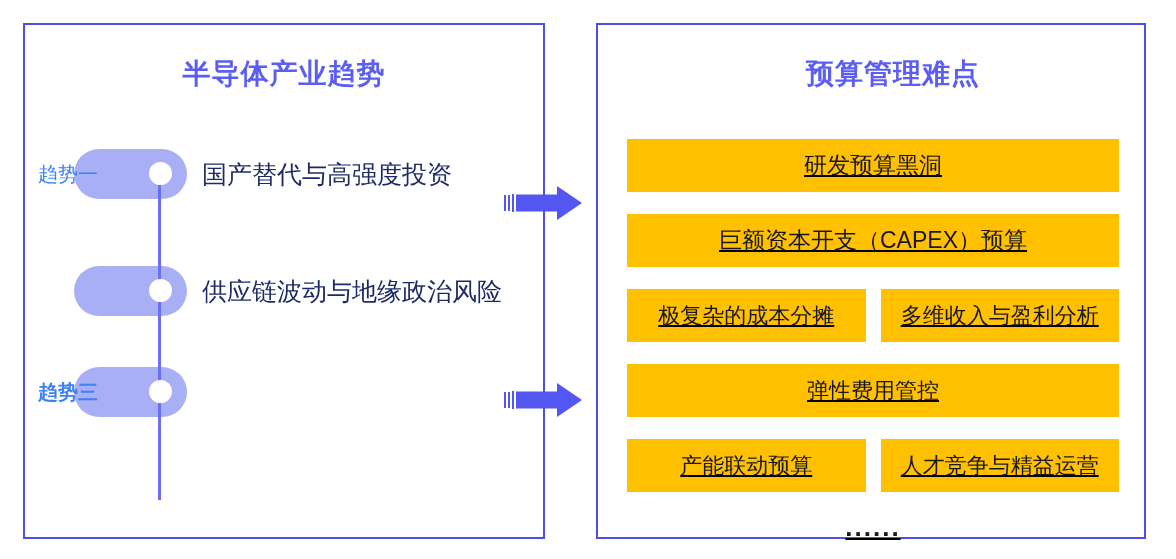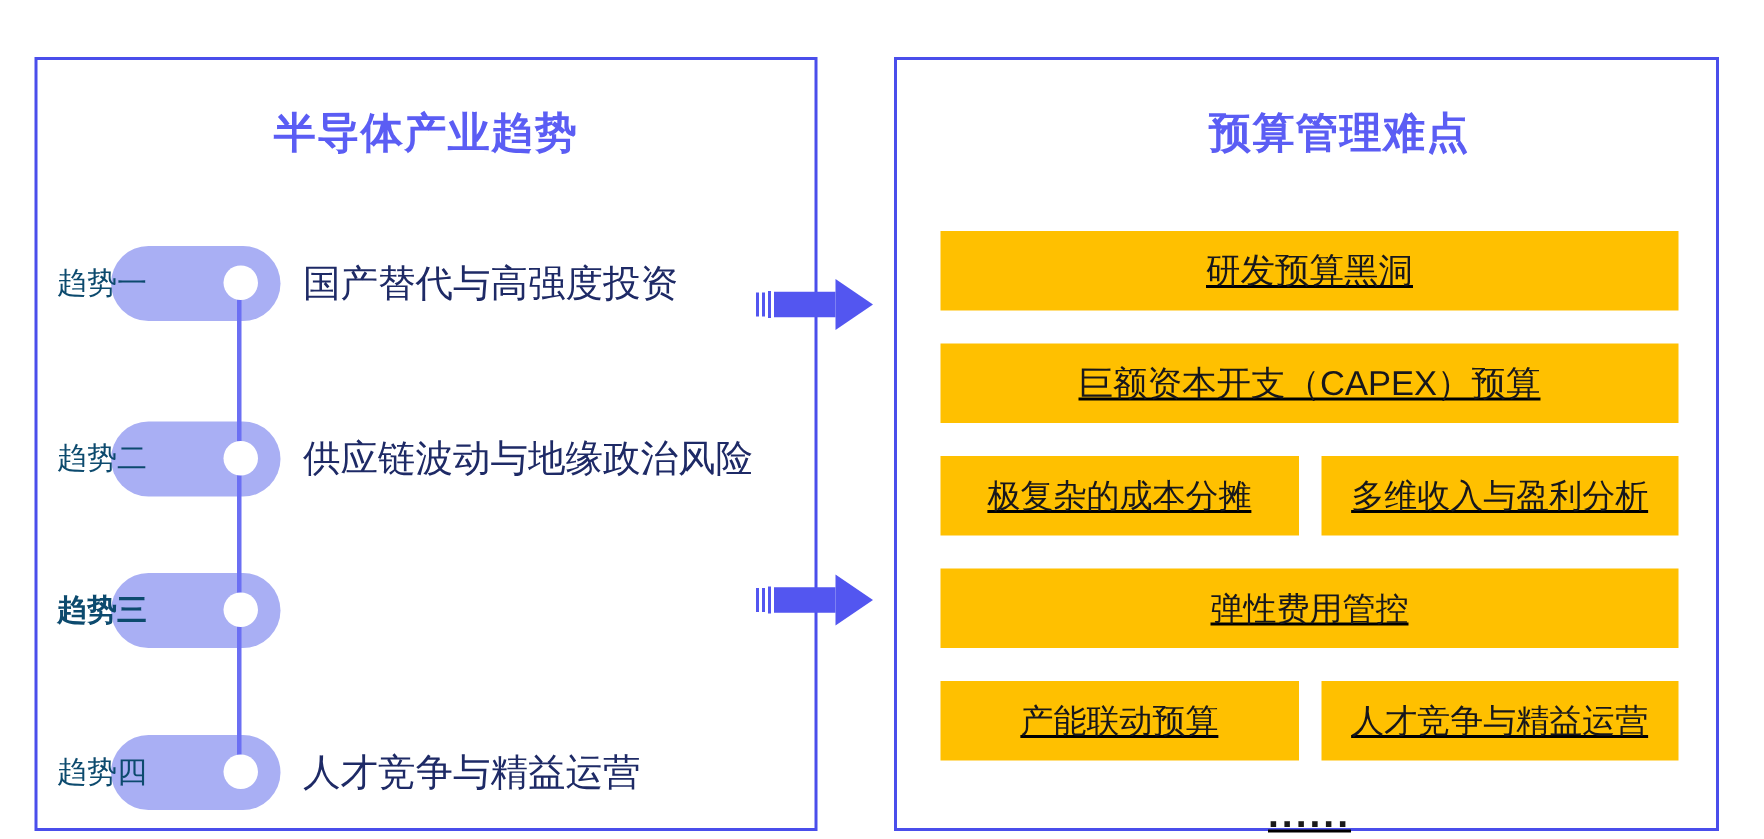--- a/index.html
+++ b/index.html
@@ -9,21 +9,21 @@
   .stage {
     position: relative;
     width: 1176px;
     height: 559px;
     background: #ffffff;
     overflow: hidden;
   }
 
   .panel {
     position: absolute;
-    top: 38px;
+    top: 23px;
     height: 516px;
     background: #ffffff;
     border: 2px solid var(--panel-border, #4A4EEB);
   }
   .panel-left  { left: 23px;  width: 522px; }
   .panel-right { left: 596px; width: 550px; padding-left: 44px; }
 
   .panel-title {
     margin: 32px 0 0 0;
     text-align: center;
@@ -64,21 +64,21 @@
     border-radius: 25px;
     background: var(--pill-fill, #A9AFF4);
     z-index: 1;
   }
   .pill-label {
     position: absolute;
     left: 13px;
     top: 0;
     line-height: 50px;
     font-size: 20px;
-    color: #0c4a6e;
+    color: #3b82f6;
     white-space: nowrap;
     z-index: 4;
   }
   .pill-dot {
     position: absolute;
     left: 124px;
     top: 13px;
     width: 23px;
     height: 23px;
     border-radius: 50%;
@@ -158,37 +158,30 @@
 
     <div class="trend-row r1">
       <div class="pill"></div>
       <span class="pill-label">趋势一</span>
       <span class="pill-dot"></span>
       <span class="trend-text">国产替代与高强度投资</span>
     </div>
 
     <div class="trend-row r2">
       <div class="pill"></div>
-      <span class="pill-label">趋势二</span>
       <span class="pill-dot"></span>
       <span class="trend-text">供应链波动与地缘政治风险</span>
     </div>
 
     <div class="trend-row r3">
       <div class="pill"></div>
       <span class="pill-label">趋势三</span>
       <span class="pill-dot"></span>
     </div>
 
-    <div class="trend-row r4">
-      <div class="pill"></div>
-      <span class="pill-label">趋势四</span>
-      <span class="pill-dot"></span>
-      <span class="trend-text">人才竞争与精益运营</span>
-    </div>
   </section>
 
   <svg class="flow-arrow a1" viewBox="0 0 78 36" xmlns="http://www.w3.org/2000/svg">
     <rect x="0" y="10" width="2" height="16" fill="currentColor"></rect>
     <rect x="4" y="10" width="2" height="16" fill="currentColor"></rect>
     <rect x="8" y="9" width="2" height="18" fill="currentColor"></rect>
     <rect x="12" y="9.5" width="41" height="17" fill="currentColor"></rect>
     <polygon points="53,1 78,18 53,35" fill="currentColor"></polygon>
   </svg>
   <svg class="flow-arrow a2" viewBox="0 0 78 36" xmlns="http://www.w3.org/2000/svg">

